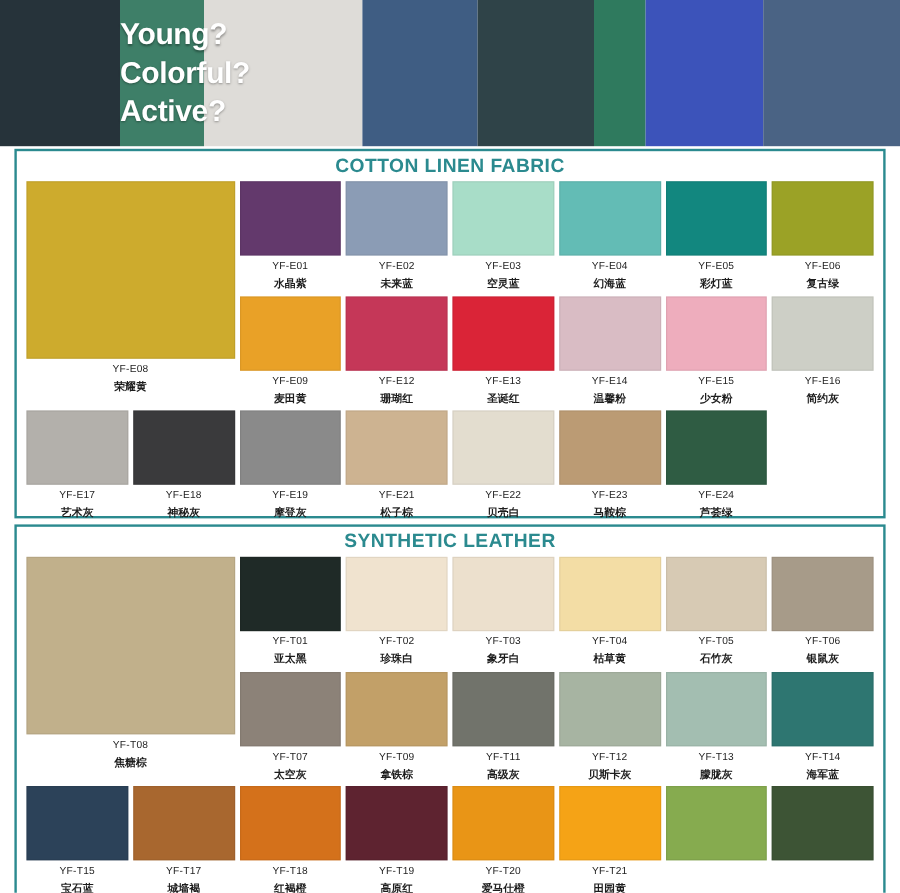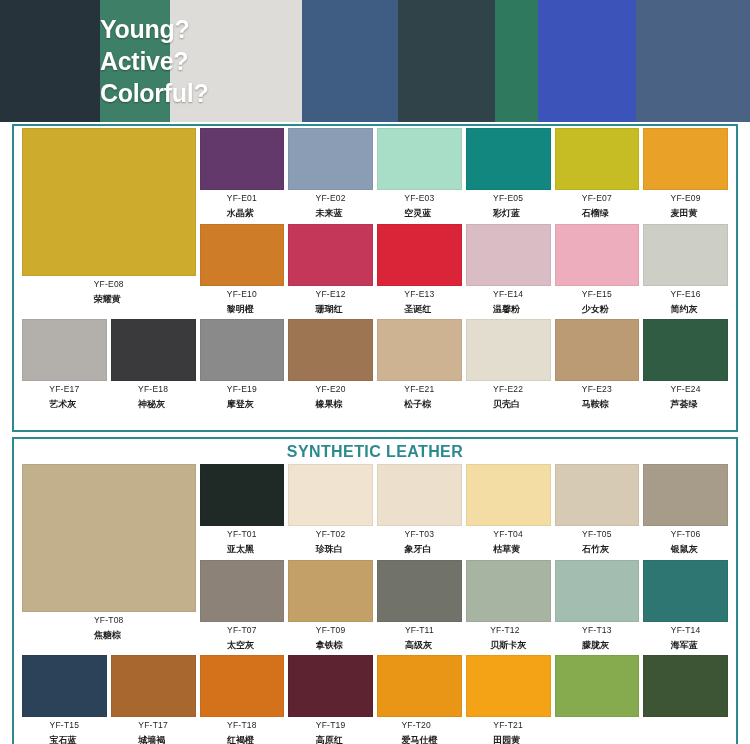--- a/index.html
+++ b/index.html
@@ -59,21 +59,21 @@
 
   .swatch{
     width:100%;
     height:62px;
     border:1px solid rgba(0,0,0,.06);
     box-sizing:border-box;
   }
   .cell.big .swatch{height:148px;}
 
   .cap{
-    line-height:1.18;
+    text-align:center;line-height:1.18;
     padding:3px 0 5px 0;
     color:#1d1d1d;
   }
   .code{font-size:8.5px;letter-spacing:.2px;white-space:nowrap;}
   .name{font-size:9px;font-weight:bold;white-space:nowrap;margin-top:5px;}
 </style>
 </head>
 <body>
 
 <div class="page">
@@ -84,26 +84,27 @@
         <div class="banner-strip" style="width: 70px; background: rgb(62, 127, 104);"></div>
         <div class="banner-strip" style="width: 132px; background: rgb(222, 220, 216);"></div>
         <div class="banner-strip" style="width: 96px; background: rgb(63, 93, 131);"></div>
         <div class="banner-strip" style="width: 97px; background: rgb(47, 67, 72);"></div>
         <div class="banner-strip" style="width: 43px; background: rgb(47, 122, 94);"></div>
         <div class="banner-strip" style="width: 98px; background: rgb(60, 83, 186);"></div>
         <div class="banner-strip" style="width: 114px; background: rgb(74, 99, 132);"></div>
       </div>
     <div class="banner-text">
       <div class="banner-line">Young?</div>
+      <div class="banner-line">Colorful?</div>
       <div class="banner-line">Active?</div>
-      <div class="banner-line">Colorful?</div>
     </div>
   </div>
 
   <div class="panel" id="panel-fabric">
+    <div class="panel-title">COTTON LINEN FABRIC</div>
     <div class="grid" id="grid-fabric">
         <div class="cell big">
           <div class="swatch" style="background: rgb(205, 171, 45);"></div>
           <div class="cap">
             <div class="code">YF-E08</div>
             <div class="name">荣耀黄</div>
           </div>
         </div>
         <div class="cell">
           <div class="swatch" style="background: rgb(99, 57, 108);"></div>
@@ -120,48 +121,48 @@
           </div>
         </div>
         <div class="cell">
           <div class="swatch" style="background: rgb(168, 221, 200);"></div>
           <div class="cap">
             <div class="code">YF-E03</div>
             <div class="name">空灵蓝</div>
           </div>
         </div>
         <div class="cell">
+          <div class="swatch" style="background: rgb(99, 188, 181);"></div>
+          <div class="cap">
+            <div class="code">YF-E04</div>
+            <div class="name">幻海蓝</div>
+          </div>
+        </div>
+        <div class="cell">
           <div class="swatch" style="background: rgb(18, 135, 127);"></div>
           <div class="cap">
             <div class="code">YF-E05</div>
             <div class="name">彩灯蓝</div>
           </div>
         </div>
         <div class="cell">
-          <div class="swatch" style="background: rgb(198, 189, 36);"></div>
-          <div class="cap">
-            <div class="code">YF-E07</div>
-            <div class="name">石榴绿</div>
+          <div class="swatch" style="background: rgb(155, 162, 38);"></div>
+          <div class="cap">
+            <div class="code">YF-E06</div>
+            <div class="name">复古绿</div>
           </div>
         </div>
         <div class="cell">
           <div class="swatch" style="background: rgb(233, 161, 39);"></div>
           <div class="cap">
             <div class="code">YF-E09</div>
             <div class="name">麦田黄</div>
           </div>
         </div>
         <div class="cell">
-          <div class="swatch" style="background: rgb(206, 124, 40);"></div>
-          <div class="cap">
-            <div class="code">YF-E10</div>
-            <div class="name">黎明橙</div>
-          </div>
-        </div>
-        <div class="cell">
           <div class="swatch" style="background: rgb(197, 55, 88);"></div>
           <div class="cap">
             <div class="code">YF-E12</div>
             <div class="name">珊瑚红</div>
           </div>
         </div>
         <div class="cell">
           <div class="swatch" style="background: rgb(218, 36, 55);"></div>
           <div class="cap">
             <div class="code">YF-E13</div>
@@ -201,27 +202,20 @@
           <div class="cap">
             <div class="code">YF-E18</div>
             <div class="name">神秘灰</div>
           </div>
         </div>
         <div class="cell">
           <div class="swatch" style="background: rgb(138, 138, 138);"></div>
           <div class="cap">
             <div class="code">YF-E19</div>
             <div class="name">摩登灰</div>
-          </div>
-        </div>
-        <div class="cell">
-          <div class="swatch" style="background: rgb(157, 117, 82);"></div>
-          <div class="cap">
-            <div class="code">YF-E20</div>
-            <div class="name">橡果棕</div>
           </div>
         </div>
         <div class="cell">
           <div class="swatch" style="background: rgb(205, 179, 145);"></div>
           <div class="cap">
             <div class="code">YF-E21</div>
             <div class="name">松子棕</div>
           </div>
         </div>
         <div class="cell">

